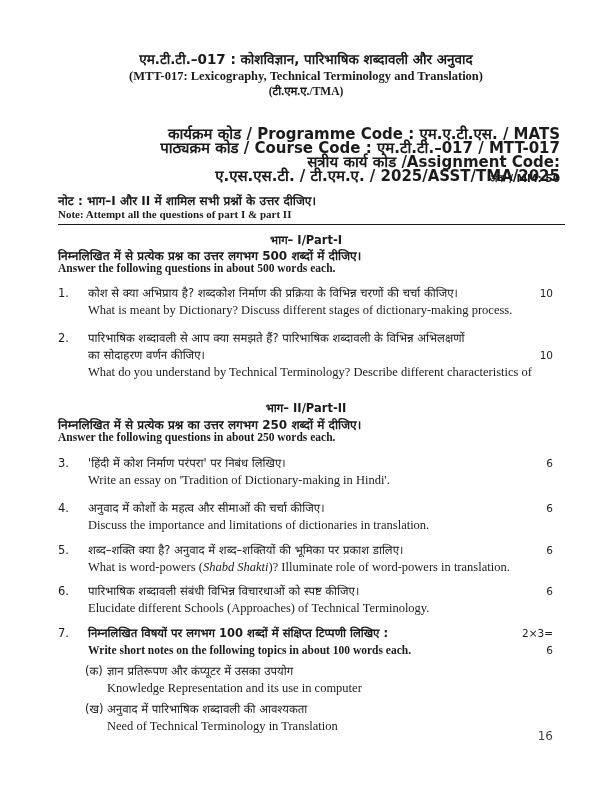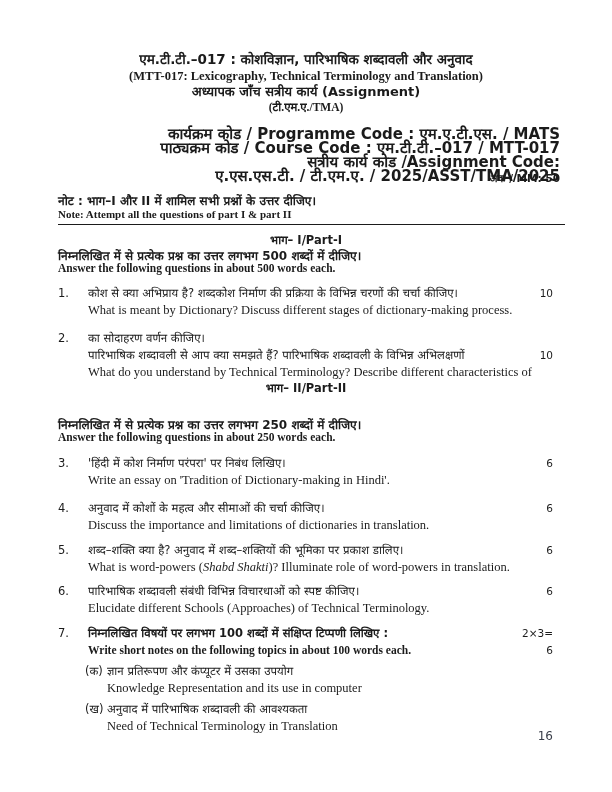--- a/index.html
+++ b/index.html
@@ -64,21 +64,20 @@
                  font-size:12px; color:#3a3f4a; }
 </style>
 </head>
 <body>
 
 <div class="page">
 
   <div class="doc-header">
     <div class="title-hi hi">एम.टी.टी.–017 : कोशविज्ञान, पारिभाषिक शब्दावली और अनुवाद</div>
     <div class="title-en en">(MTT-017: Lexicography, Technical Terminology and Translation)</div>
-    <div class="subtitle-hi hi">अध्यापक जाँच सत्रीय कार्य (Assignment)</div>
     <div class="mode-line en">(टी.एम.ए./TMA)</div>
   </div>
 
   <div class="codes-block">
     <div class="code-line">
       <span>कार्यक्रम कोड / Programme Code :</span>
       <span>एम.ए.टी.एस. / MATS</span>
     </div>
     <div class="code-line">
       <span>पाठ्यक्रम कोड / Course Code :</span>
@@ -105,28 +104,28 @@
     <div class="q-body">
       <div class="q-hi hi">कोश से क्या अभिप्राय है? शब्दकोश निर्माण की प्रक्रिया के विभिन्न चरणों की चर्चा कीजिए।</div>
       <div class="q-en en">What is meant by Dictionary? Discuss different stages of dictionary-making process.</div>
     </div>
     <div class="q-marks">10</div>
   </div>
 
   <div class="q-row" style="top:330px">
     <div class="q-num hi">2.</div>
     <div class="q-body">
+      <div class="q-hi hi">पारिभाषिक शब्दावली से आप क्या समझते हैं? पारिभाषिक शब्दावली के विभिन्न अभिलक्षणों</div>
       <div class="q-hi hi">का सोदाहरण वर्णन कीजिए।</div>
-      <div class="q-hi hi">पारिभाषिक शब्दावली से आप क्या समझते हैं? पारिभाषिक शब्दावली के विभिन्न अभिलक्षणों</div>
       <div class="q-en en">What do you understand by Technical Terminology? Describe different characteristics of</div>
     </div>
     <div class="q-marks m2">10</div>
   </div>
 
-  <div class="part-heading" style="top:380px">भाग– II/Part-II</div>
+  <div class="part-heading" style="top:400px">भाग– II/Part-II</div>
   <div class="instr-hi hi" style="top:416px">निम्नलिखित में से प्रत्येक प्रश्न का उत्तर लगभग 250 शब्दों में दीजिए।</div>
   <div class="instr-en en" style="top:431px">Answer the following questions in about 250 words each.</div>
 
   <div class="q-row" style="top:455px">
     <div class="q-num hi">3.</div>
     <div class="q-body">
       <div class="q-hi hi">'हिंदी में कोश निर्माण परंपरा' पर निबंध लिखिए।</div>
       <div class="q-en en">Write an essay on 'Tradition of Dictionary-making in Hindi'.</div>
     </div>
     <div class="q-marks">6</div>

